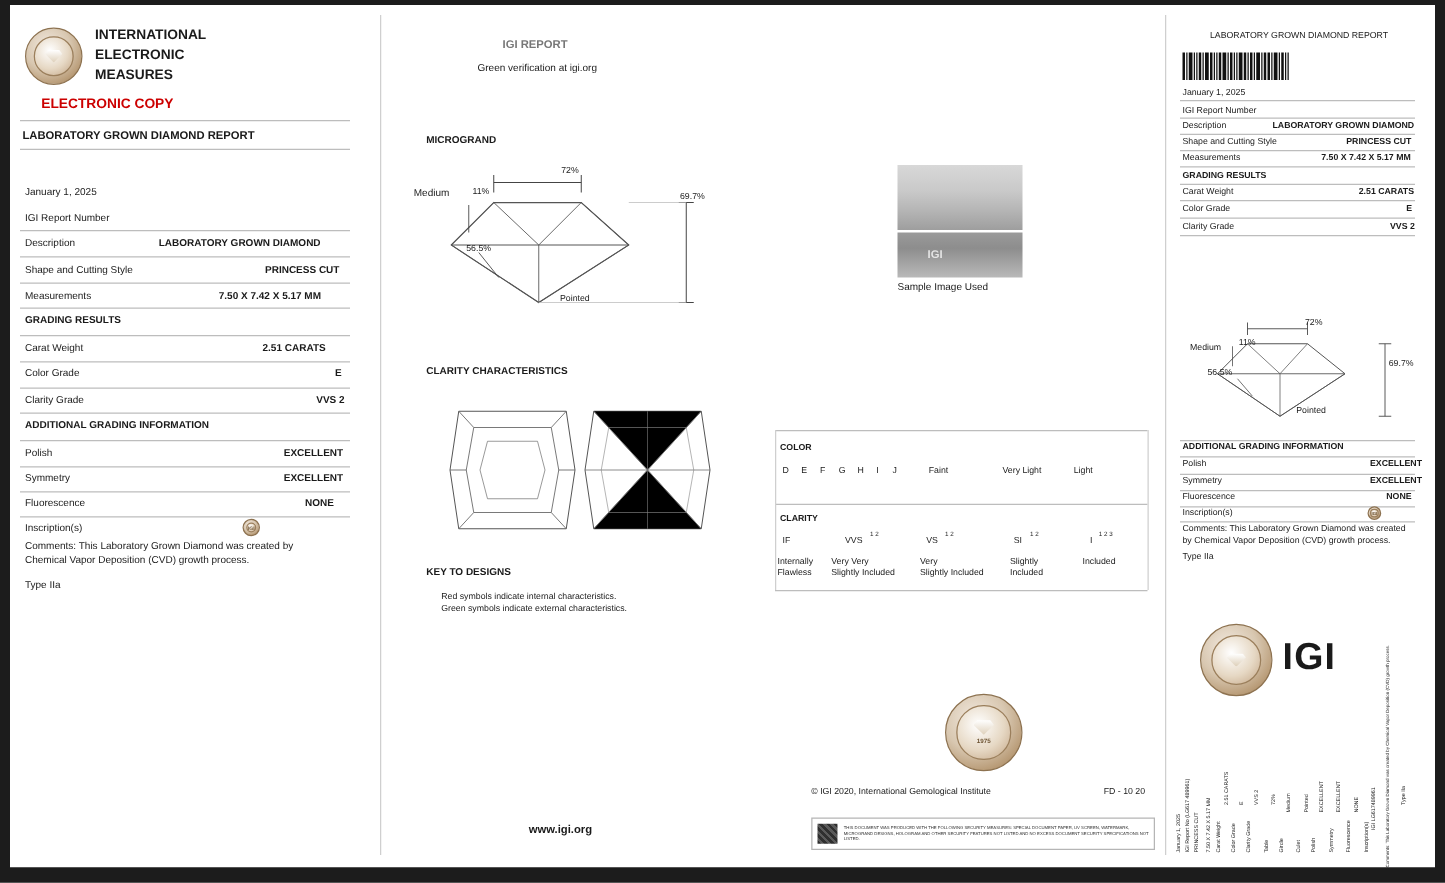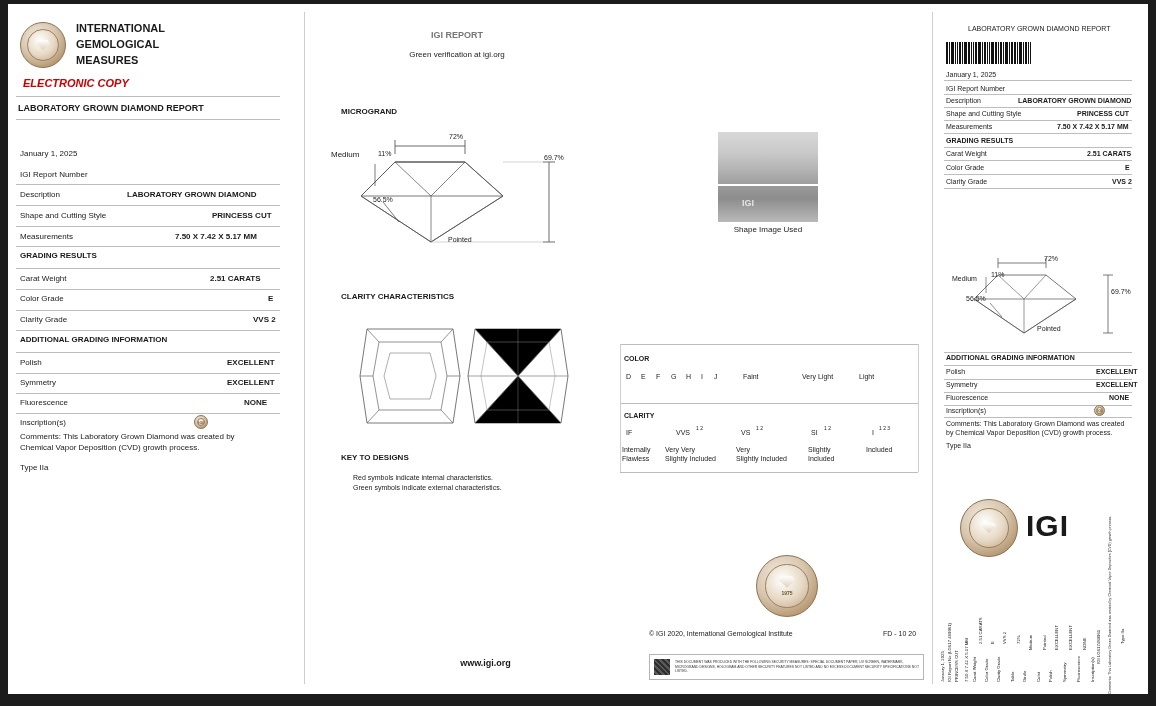--- a/index.html
+++ b/index.html
@@ -21,21 +21,21 @@
     background:#1c1c1c;
   }
   
   .t { position:absolute; white-space:nowrap; }
   .s7 { font-size:7px; }
   .s8 { font-size:8px; }
   .s9 { font-size:9px; }
   .s11 { font-size:11px; }
   .bold { font-weight:bold; }
   .red { color:#cc0000; }
-  .center { text-align:center; }
+  .center { }
 
   
   .divider { position:absolute; background:#bdbdbd; height:1px; }
   .vdivider { position:absolute; background:#cfcfcf; width:1px; }
 
   
   .seal {
     position:absolute;
     border-radius:50%;
     background:radial-gradient(circle at 38% 32%, #f2e9df 0%, #d8c7b0 45%, #b99c78 75%, #8d6f4d 100%);
@@ -108,24 +108,24 @@
 
 <div class="page">
 
   <div class="seal" style="left:12px; top:18px; width:46px; height:46px;">
     <div class="inner" style="font-size:9px;">
       <div class="diamond"></div>
     </div>
   </div>
 
   <div class="t s11 bold" style="left:68px; top:18px;">INTERNATIONAL</div>
-  <div class="t s11 bold" style="left:68px; top:34px;">GEMOLOGICAL</div>
+  <div class="t s11 bold" style="left:68px; top:34px;">ELECTRONIC</div>
   <div class="t s11 bold" style="left:68px; top:50px;">MEASURES</div>
 
-  <div class="t s11 bold red" style="left:15px; top:73px;font-style:italic;">ELECTRONIC COPY</div>
+  <div class="t s11 bold red" style="left:25px; top:73px;">ELECTRONIC COPY</div>
 
   <div class="divider" style="left:8px; top:92px; width:264px;"></div>
 
   <div class="t s9 bold" style="left:10px; top:99px;">LABORATORY GROWN DIAMOND REPORT</div>
 
   <div class="divider" style="left:8px; top:115px; width:264px;"></div>
 
   <div class="t s8" style="left:12px; top:145px;">January 1, 2025</div>
   <div class="t s8" style="left:12px; top:166px;">IGI Report Number</div>
   <div class="t s8 bold" style="left:172px; top:166px;"></div>
@@ -240,21 +240,21 @@
   </svg>
 
   <div class="t s8 bold" style="left:333px; top:449px;">KEY TO DESIGNS</div>
   <div class="t s7" style="left:345px; top:470px;">Red symbols indicate internal characteristics.</div>
   <div class="t s7" style="left:345px; top:480px;">Green symbols indicate external characteristics.</div>
 
   <div class="photo top" style="left:710px; top:128px; width:100px; height:52px;"></div>
   <div class="photo bot" style="left:710px; top:182px; width:100px; height:36px;">
     <div class="wm" style="left:24px; top:12px; transform:none;">IGI</div>
   </div>
-  <div class="t s8 center" style="left:710px; top:221px; width:100px;">Shape Image Used</div>
+  <div class="t s8 center" style="left:710px; top:221px; width:100px;">Sample Image Used</div>
 
   <div class="divider" style="left:612px; top:340px; width:298px;"></div>
   <div class="t s7 bold" style="left:616px; top:351px;">COLOR</div>
 
   <div class="t s7" style="left:618px; top:369px;">D</div>
   <div class="t s7" style="left:633px; top:369px;">E</div>
   <div class="t s7" style="left:648px; top:369px;">F</div>
   <div class="t s7" style="left:663px; top:369px;">G</div>
   <div class="t s7" style="left:678px; top:369px;">H</div>
   <div class="t s7" style="left:693px; top:369px;">I</div>

